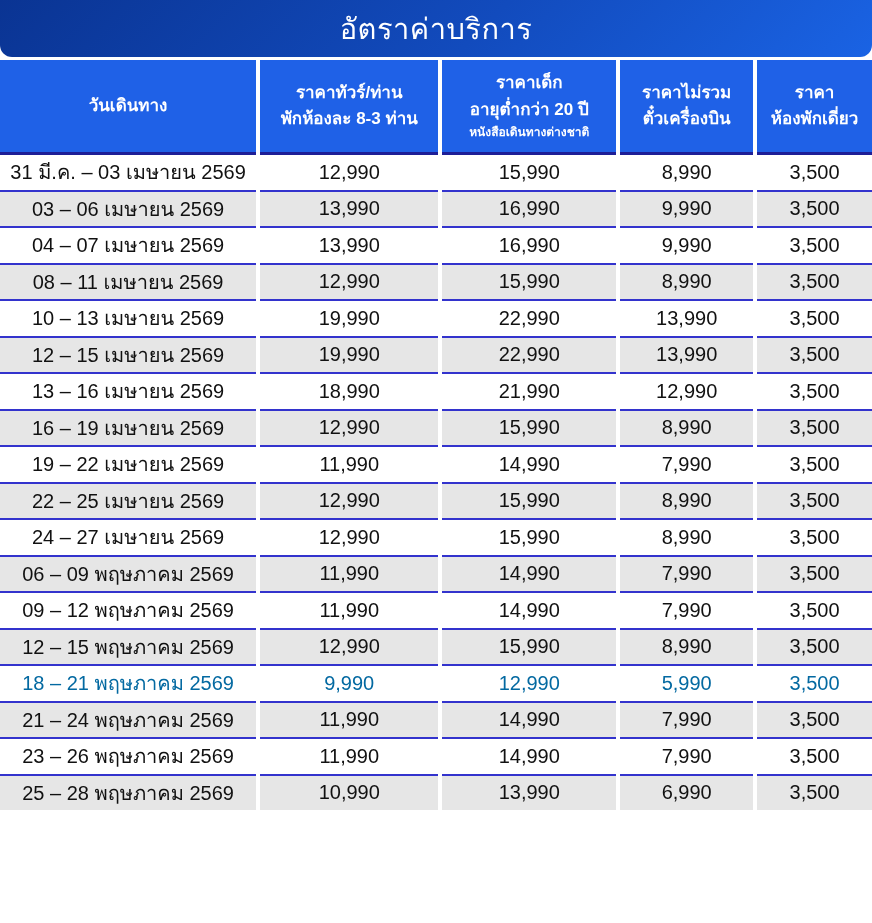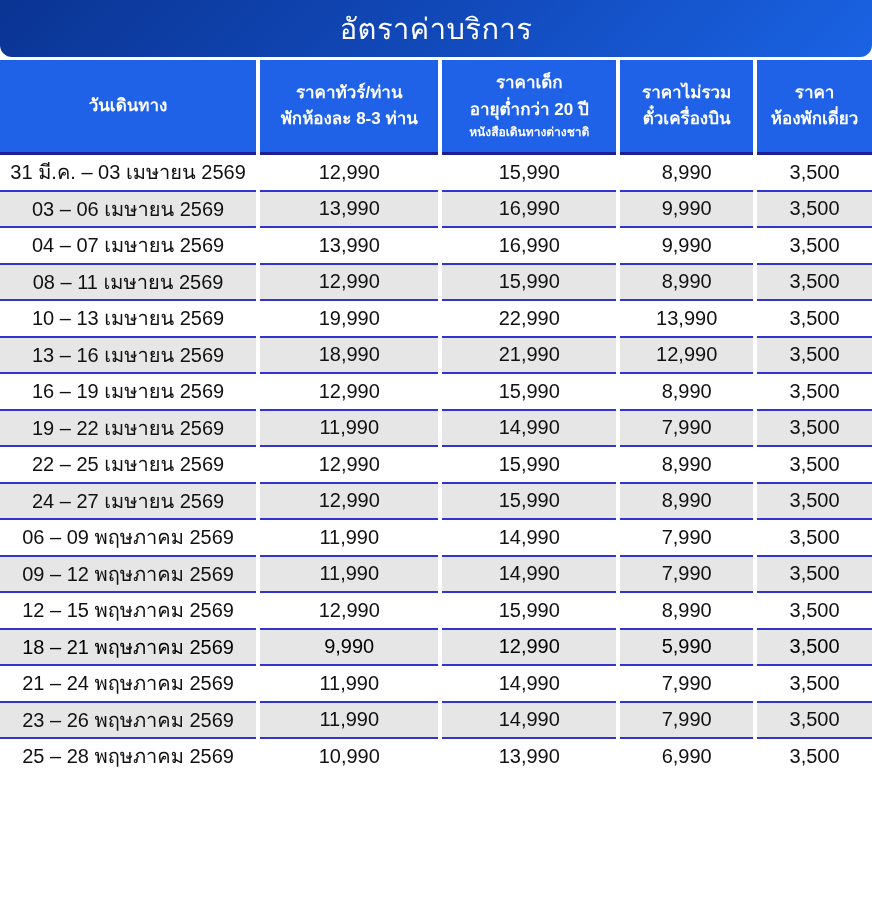--- a/index.html
+++ b/index.html
@@ -54,21 +54,21 @@
   tbody td {
     height: 34.5px;
     text-align: center;
     vertical-align: middle;
     font-size: 20px;
     color: #111111;
     background: #ffffff;
   }
   tbody tr:nth-child(even) td { background: #e6e6e6; }
   tbody tr:not(:last-child) td { border-bottom: 2px solid #3333cd; }
-  tbody tr.highlight td { color: #000000; }
+  tbody tr.highlight td { color: #0369a1; }
 </style>
 </head>
 <body>
 
 <div class="title-bar">
   <span>อัตราค่าบริการ</span>
 </div>
 
 <table class="price-table">
   <colgroup>
@@ -132,20 +132,27 @@
     <td>3,500</td>
   </tr>
       <tr>
     <td>10 – 13 เมษายน 2569</td>
     <td>19,990</td>
     <td>22,990</td>
     <td>13,990</td>
     <td>3,500</td>
   </tr>
       <tr>
+    <td>12 – 15 เมษายน 2569</td>
+    <td>19,990</td>
+    <td>22,990</td>
+    <td>13,990</td>
+    <td>3,500</td>
+  </tr>
+      <tr>
     <td>13 – 16 เมษายน 2569</td>
     <td>18,990</td>
     <td>21,990</td>
     <td>12,990</td>
     <td>3,500</td>
   </tr>
       <tr>
     <td>16 – 19 เมษายน 2569</td>
     <td>12,990</td>
     <td>15,990</td>

